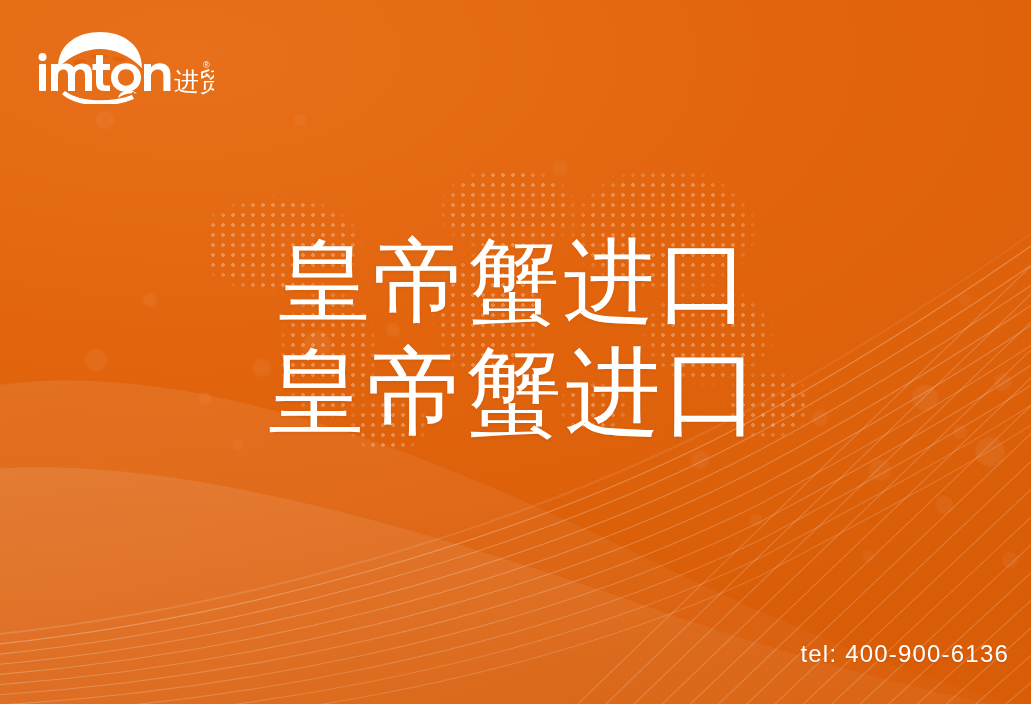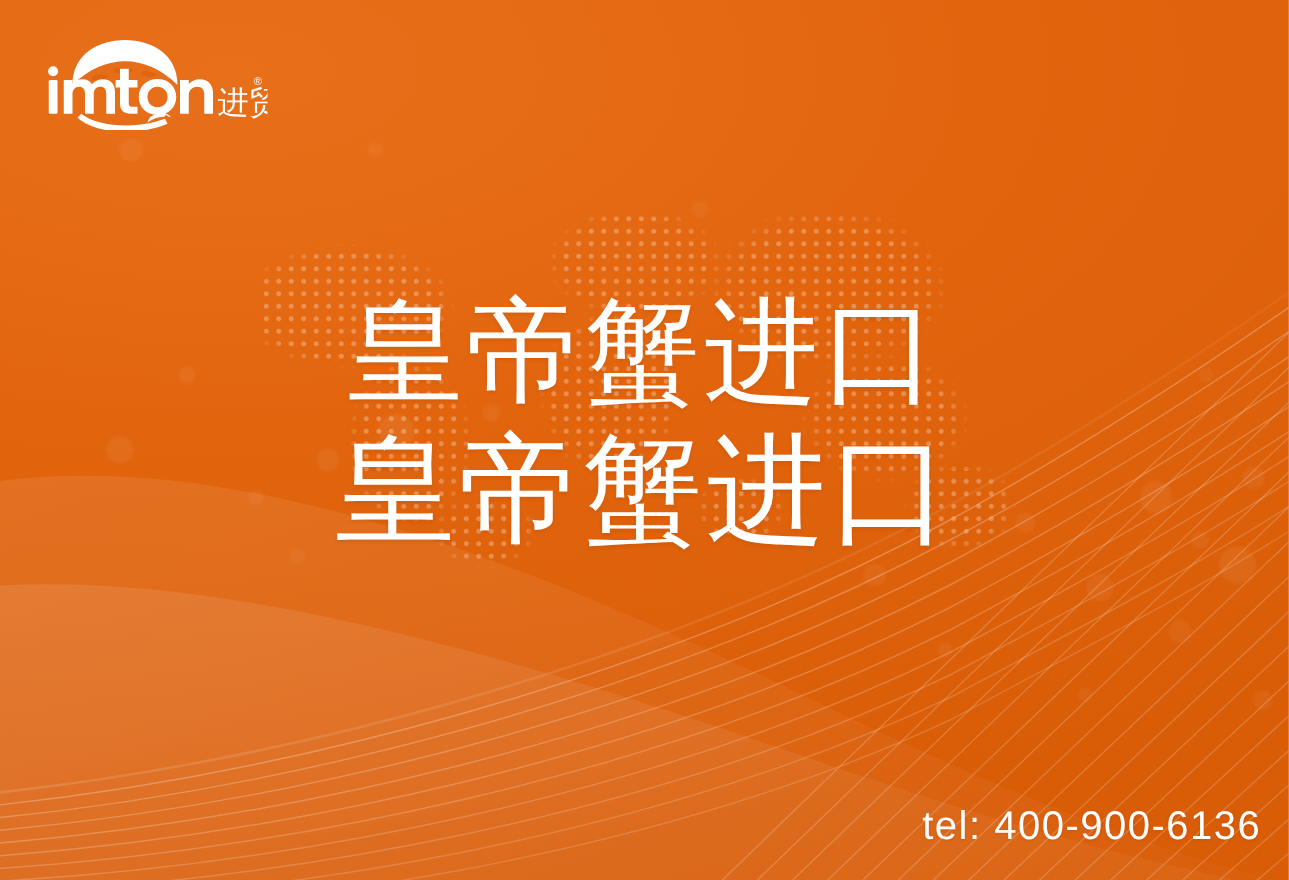--- a/index.html
+++ b/index.html
@@ -90,23 +90,23 @@
     letter-spacing:3px;
     text-shadow:0 1px 3px rgba(140,55,0,.18);
   }
   .headline .ln{ display:block; white-space:nowrap; }
   .headline .ln1{ font-size:92px; }
   .headline .ln2{ font-size:96px; }
 
   
   .phone{
     position:absolute;
-    right:22px; bottom:25px;
+    right:22px; bottom:36px;
     color:#ffffff;
-    font-size:32px;
+    font-size:24px;
     letter-spacing:1.2px;
     font-family:"Liberation Sans","DejaVu Sans",sans-serif;
     text-shadow:0 1px 2px rgba(150,60,0,.22);
     margin-left:33px;
   }
 </style>
 </head>
 <body>
 
 <div id="banner">

